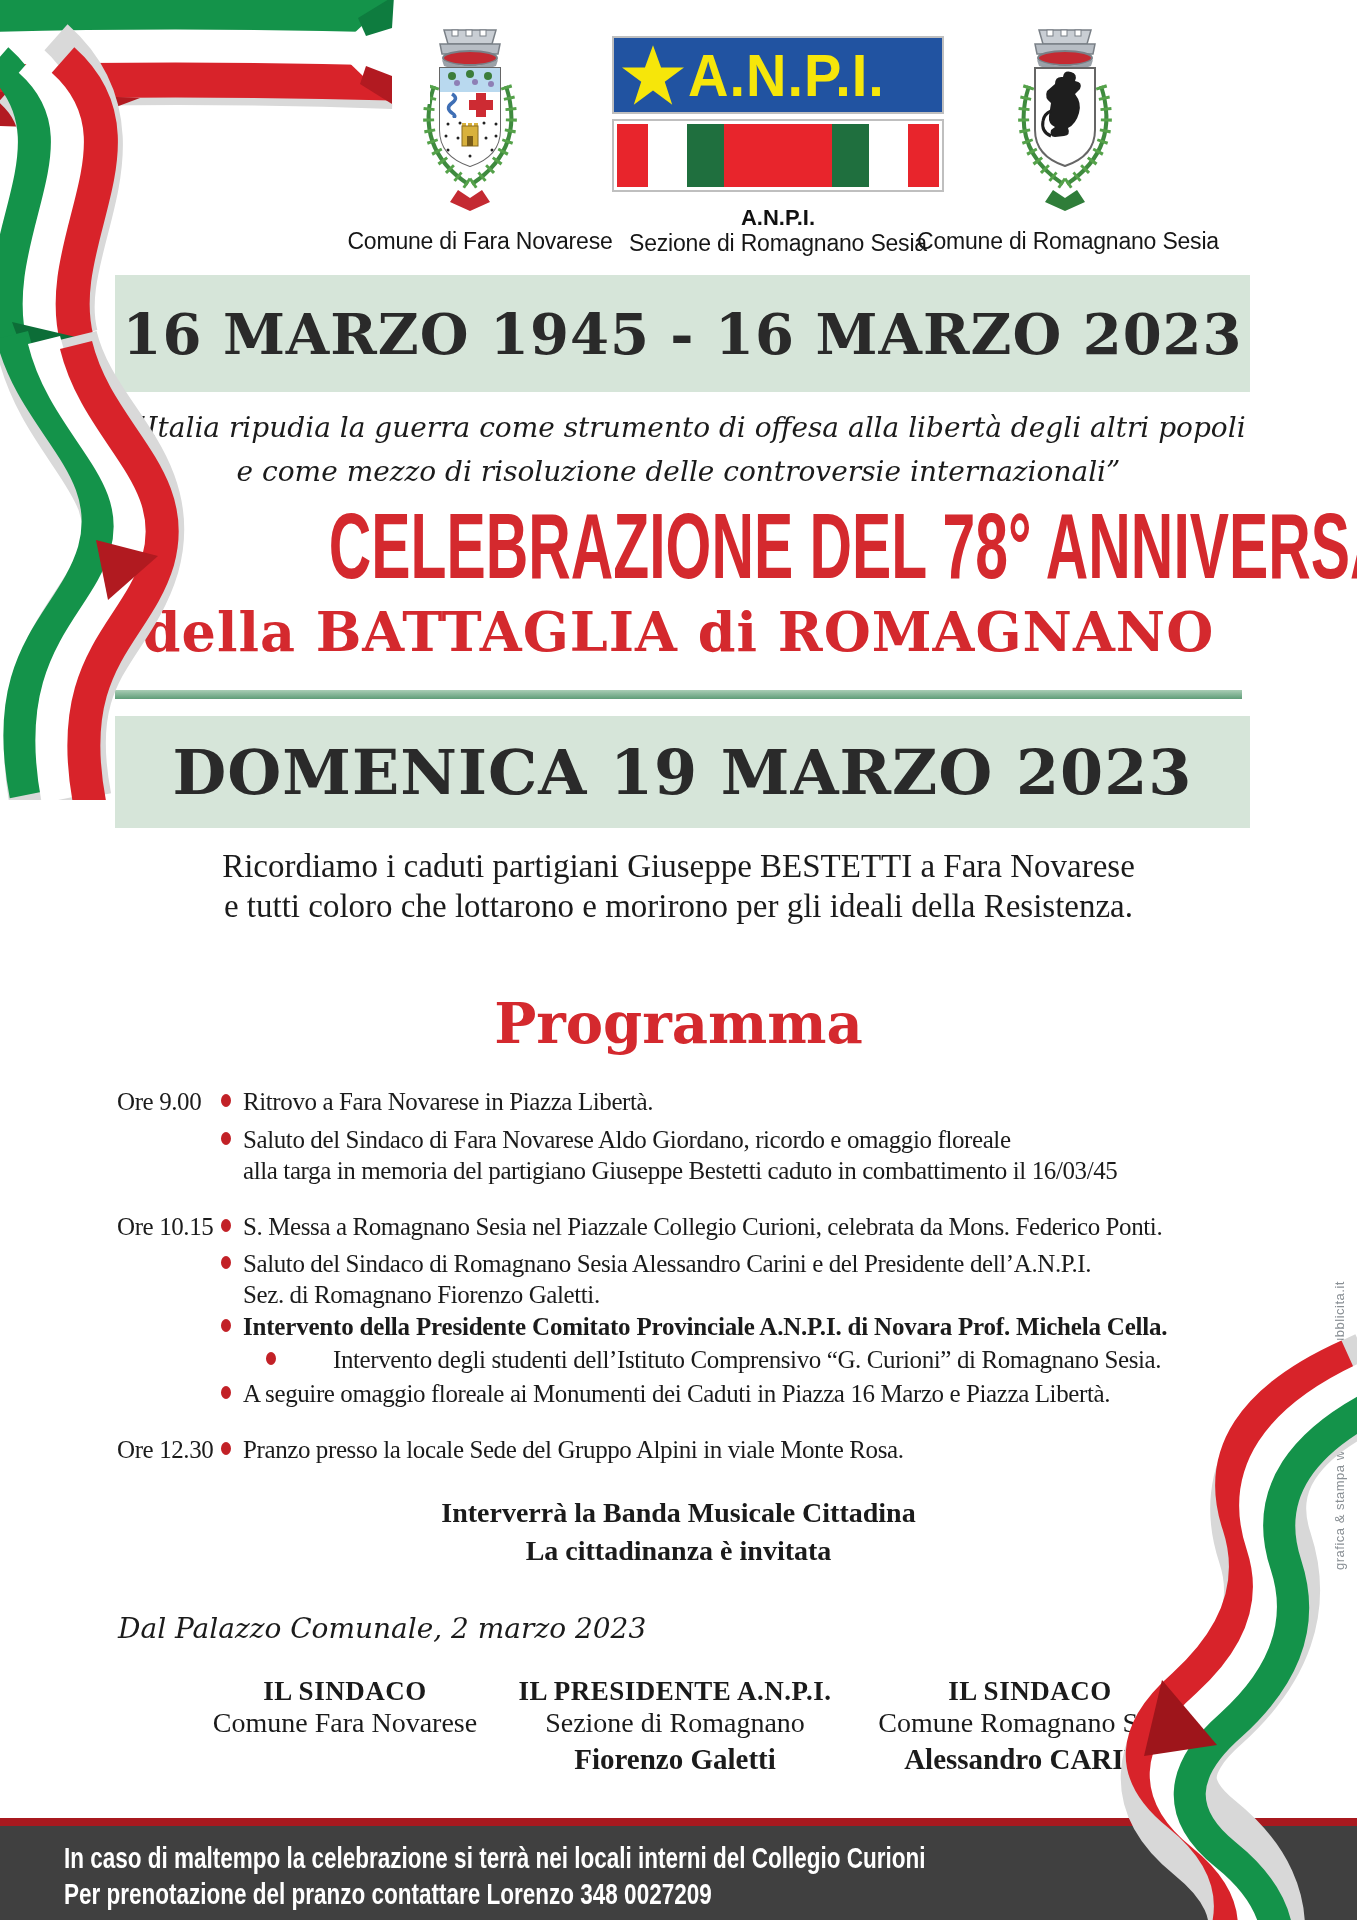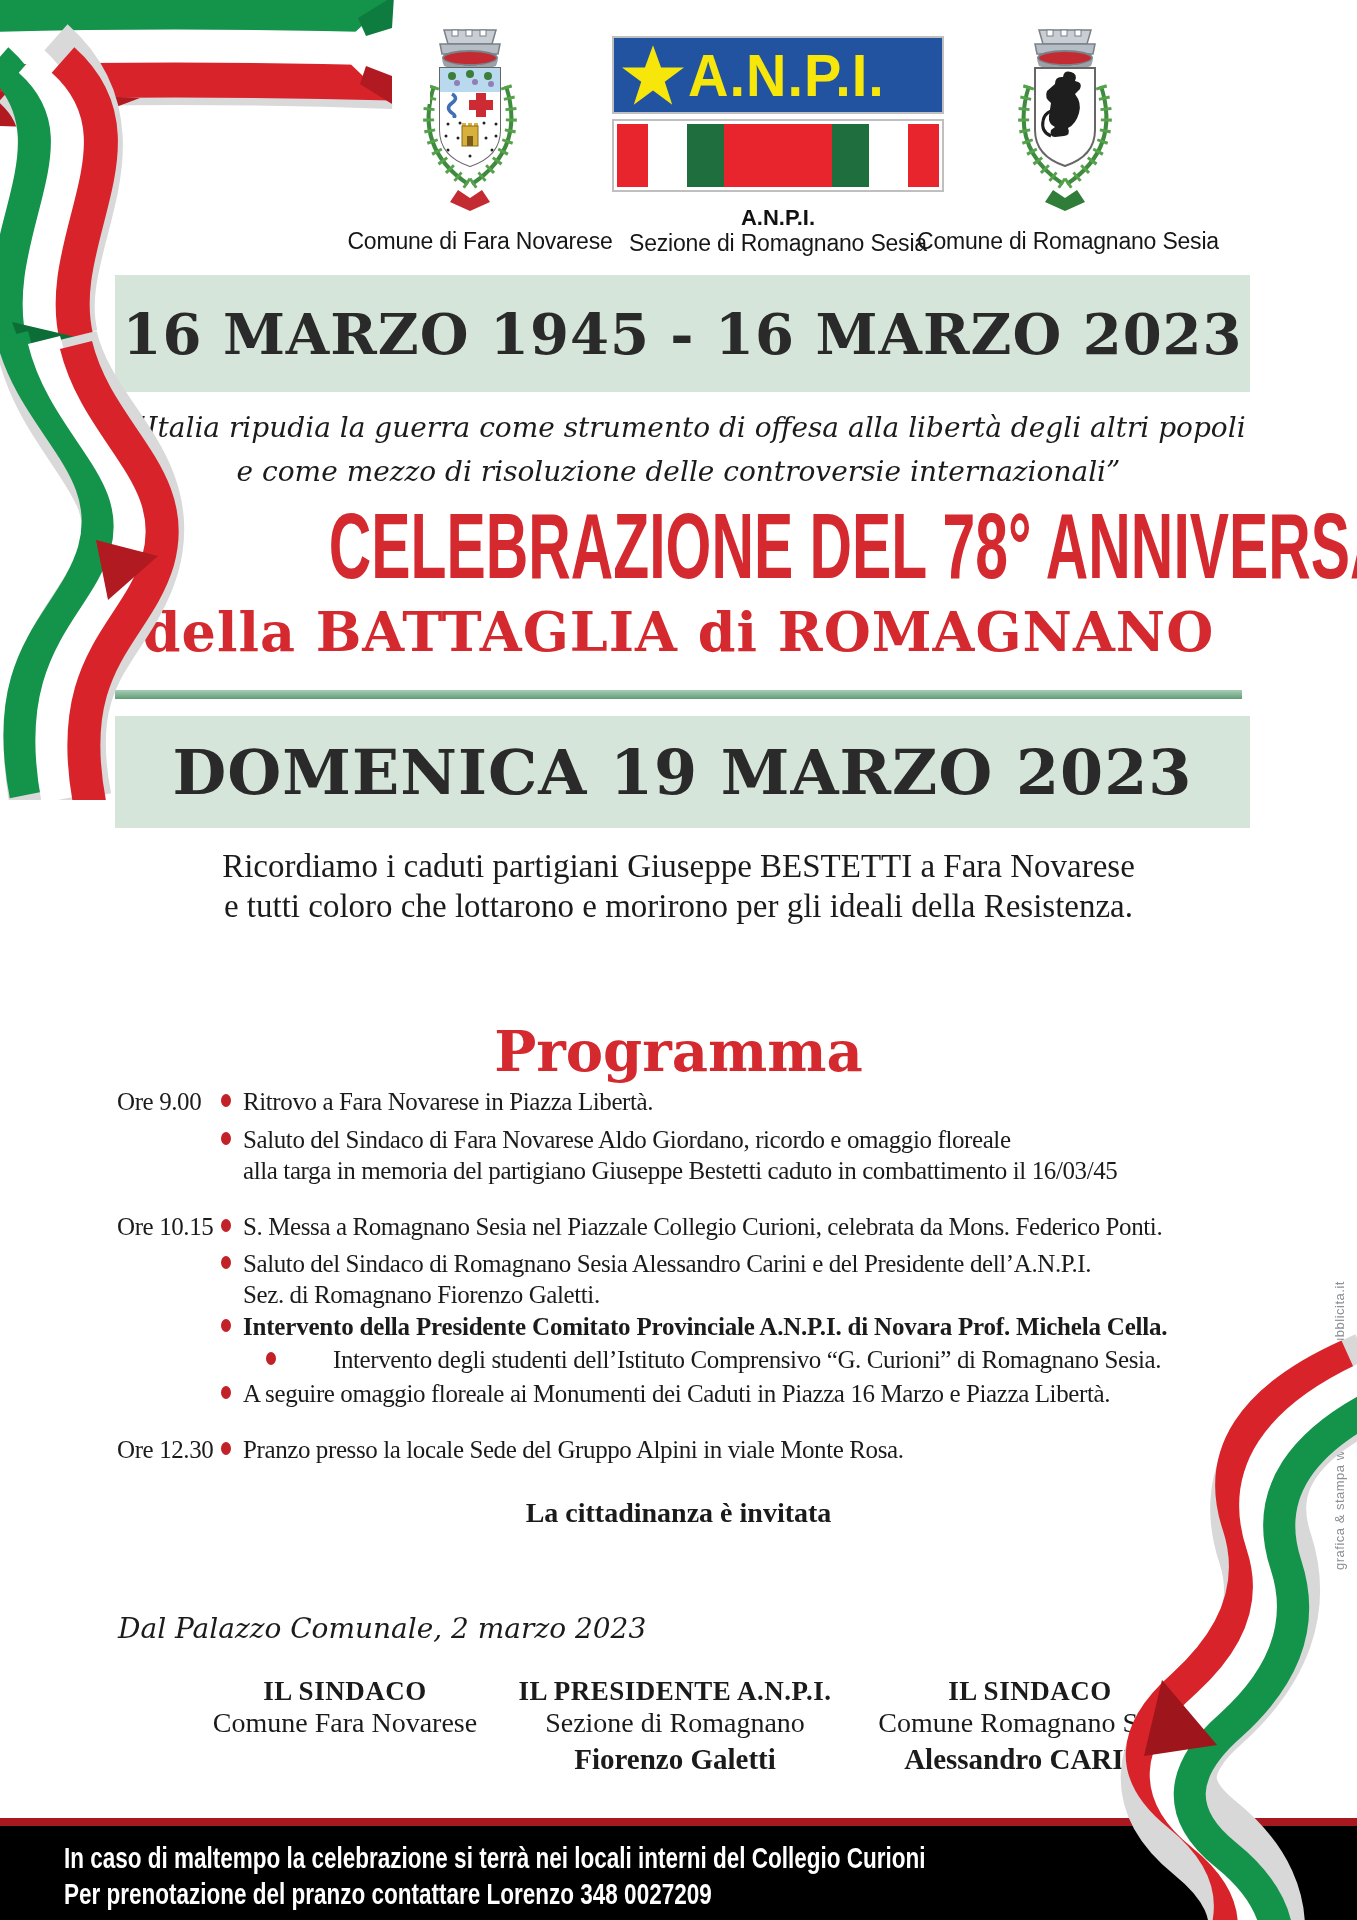--- a/index.html
+++ b/index.html
@@ -36,21 +36,21 @@
   #title1 span{display:inline-block;transform:scaleX(0.64);transform-origin:center;
                font-family:"Liberation Sans",sans-serif;font-weight:bold;font-size:92px;color:#d4292e;white-space:nowrap;}
   #title2{top:600px;left:0;width:100%;}
   #title2 span{font-family:"DejaVu Serif",serif;font-weight:bold;font-size:54px;color:#d4292e;letter-spacing:1px;white-space:nowrap;}
 
   
   #intro{top:846px;left:0;width:100%;font-size:33px;line-height:40px;color:#1b1b1b;
          font-family:"Liberation Serif",serif;}
 
   
-  #prog-heading{top:990px;left:0;width:100%;margin-top:28px;}
+  #prog-heading{top:990px;left:0;width:100%;}
   #prog-heading span{font-family:"DejaVu Serif",serif;font-weight:bold;font-size:56px;color:#d4292e;}
   .prow{position:absolute;left:115px;width:1135px;display:flex;align-items:flex-start;
         font-size:25px;line-height:31px;letter-spacing:-0.4px;color:#1b1b1b;}
   .prow .ptime{flex:0 0 104px;padding-left:2px;}
   .prow .pbullet{flex:0 0 10px;width:9px;height:13px;border-radius:50%;background:#c22127;margin-top:8px;margin-right:12px;}
   .prow .ptext{white-space:nowrap;}
   .prow.bold .ptext{font-weight:bold;letter-spacing:-0.2px;}
 
   
   #banda{top:1494px;left:0;width:100%;font-family:"Liberation Serif",serif;font-weight:bold;
@@ -58,21 +58,21 @@
   #dateline{top:1612px;left:118px;font-family:"DejaVu Serif",serif;font-style:italic;font-size:28px;color:#1b1b1b;}
 
   
   .sig{position:absolute;top:1676px;text-align:center;font-family:"Liberation Serif",serif;color:#1b1b1b;}
   .sig .role{font-weight:bold;font-size:27px;letter-spacing:0.5px;}
   .sig .org{font-size:28px;}
   .sig .name{font-weight:bold;font-size:29px;margin-top:4px;}
   #sig1{left:175px;width:340px;} #sig2{left:500px;width:350px;} #sig3{left:845px;width:370px;}
 
   
-  #footer{position:absolute;left:0;right:0;top:1818px;bottom:0;background:#000000;z-index:4;}
+  #footer{position:absolute;left:0;right:0;top:1818px;bottom:0;background:#404040;z-index:4;}
   #footer-strip{position:absolute;left:0;right:0;top:0;height:8px;background:#a8191f;}
   #footer-text{position:absolute;left:64px;top:22px;font-family:"Liberation Sans",sans-serif;
                font-weight:bold;font-size:30px;line-height:36px;color:#ffffff;
                transform:scaleX(0.75);transform-origin:left top;white-space:nowrap;}
 
   
   #credit{position:absolute;right:10px;top:1298px;height:272px;writing-mode:vertical-rl;
           transform:rotate(180deg);font-family:"Liberation Sans",sans-serif;font-size:13px;
           color:#8a9095;letter-spacing:0.5px;white-space:nowrap;z-index:3;}
 
@@ -268,20 +268,21 @@
     <div class="pbullet"></div>
     <div class="ptext">A seguire omaggio floreale ai Monumenti dei Caduti in Piazza 16 Marzo e Piazza Libertà.</div>
   </div>
   <div class="prow" style="top:1434px;">
     <div class="ptime">Ore 12.30</div>
     <div class="pbullet"></div>
     <div class="ptext">Pranzo presso la locale Sede del Gruppo Alpini in viale Monte Rosa.</div>
   </div>
 
   <div class="abs center" id="banda">
+    <div>Interverrà la Banda Musicale Cittadina</div>
     <div>La cittadinanza è invitata</div>
   </div>
 
   <div class="abs" id="dateline">Dal Palazzo Comunale, 2 marzo 2023</div>
 
   <div class="sig" id="sig1">
     <div class="role">IL SINDACO</div>
     <div class="org">Comune Fara Novarese</div>
   </div>
   <div class="sig" id="sig2">

